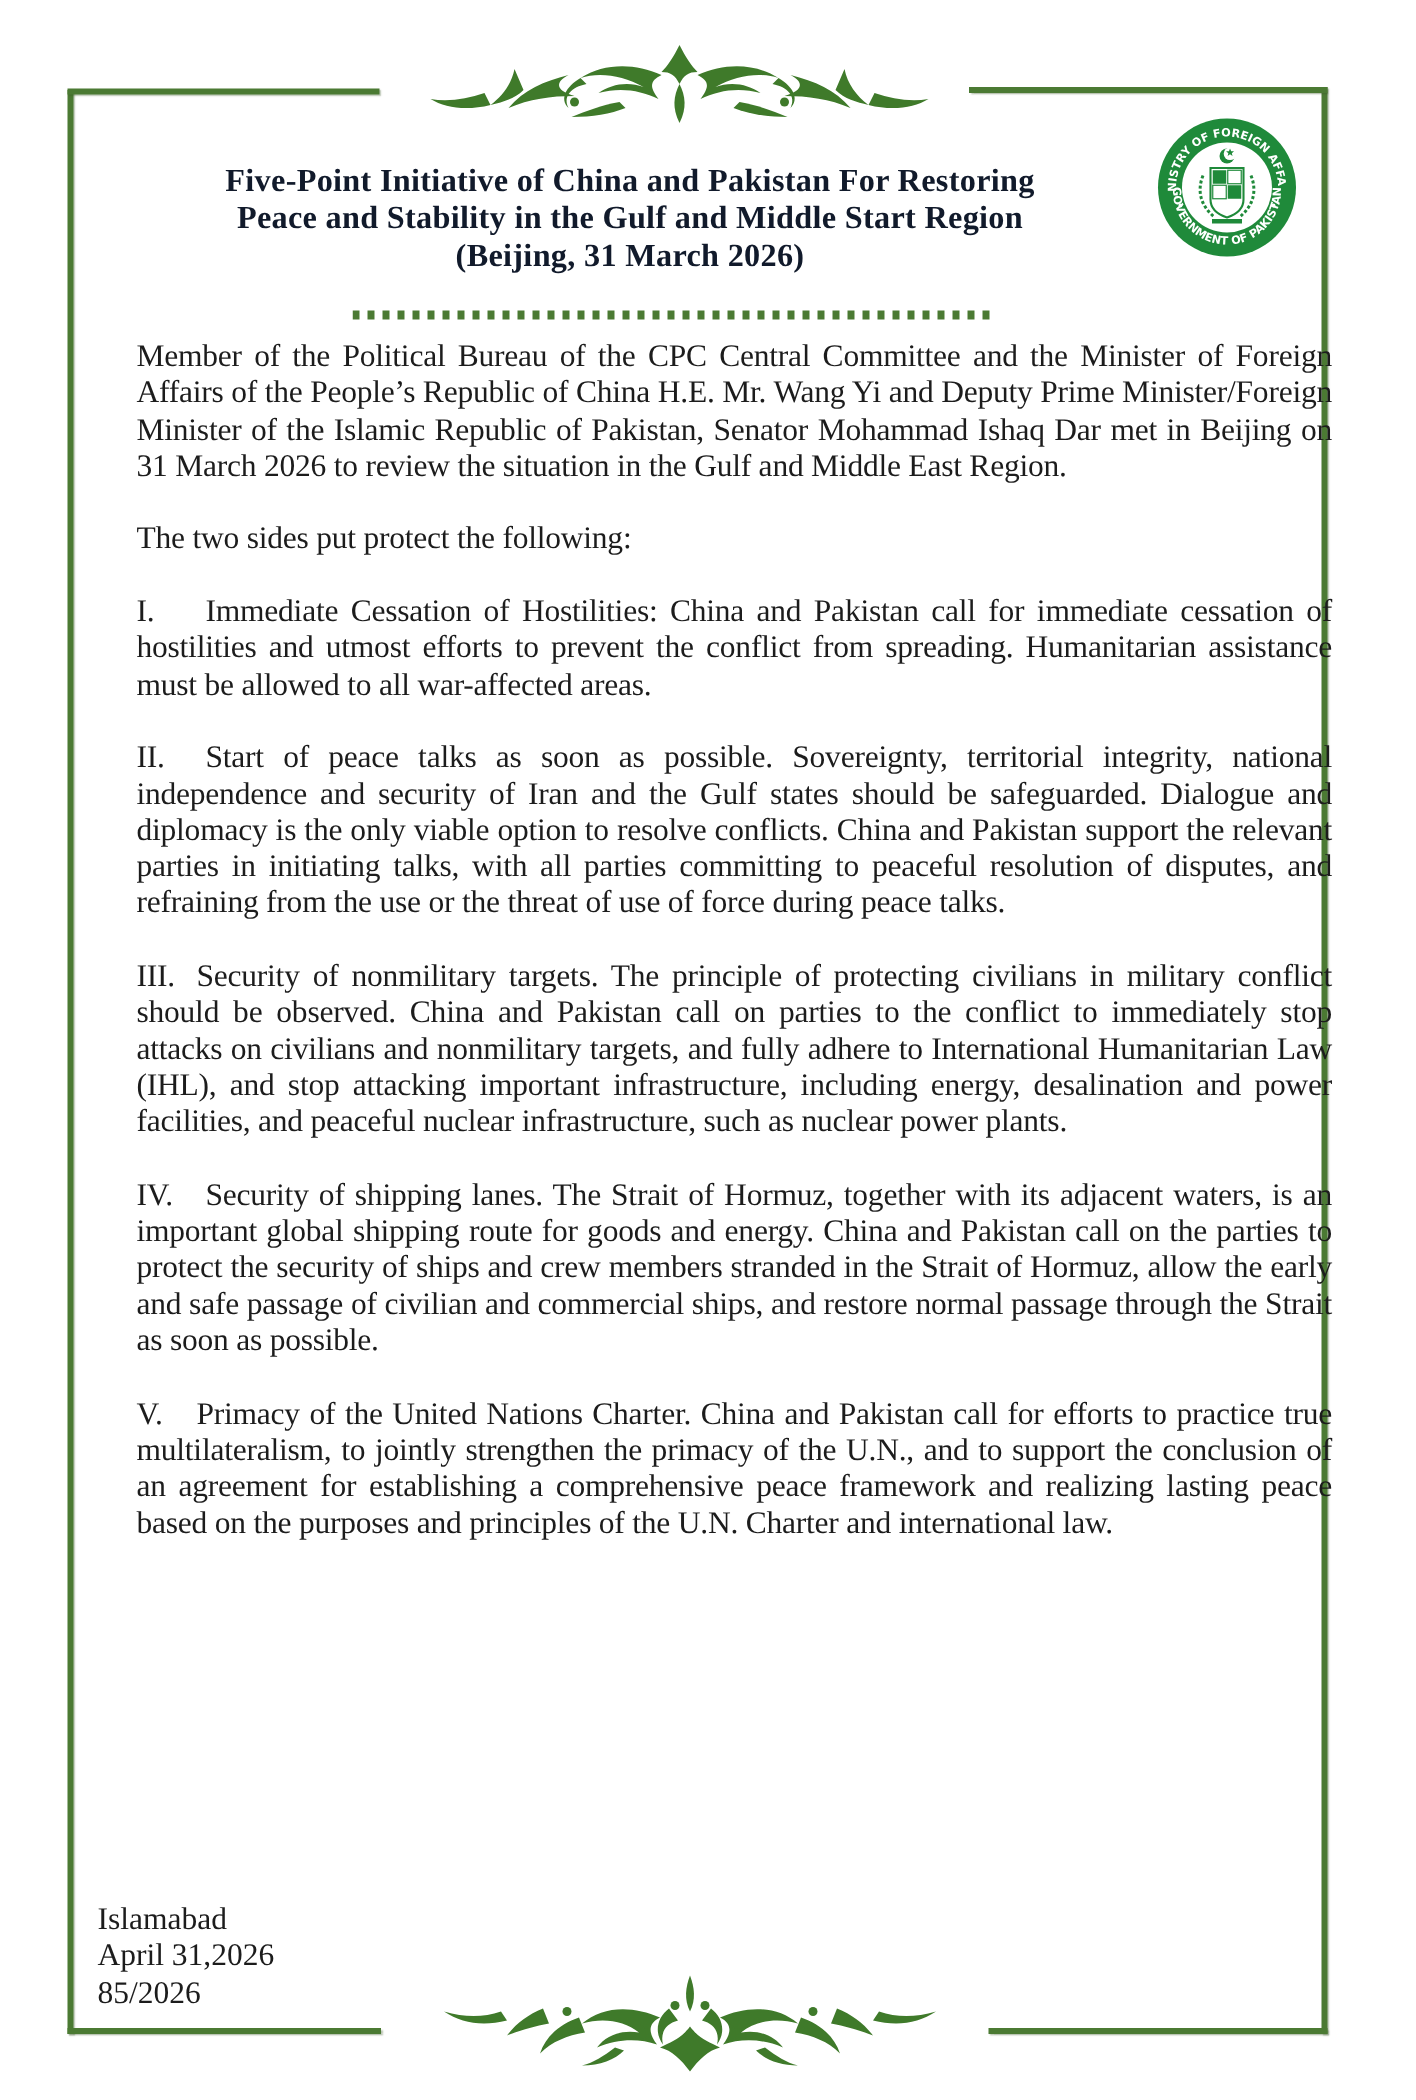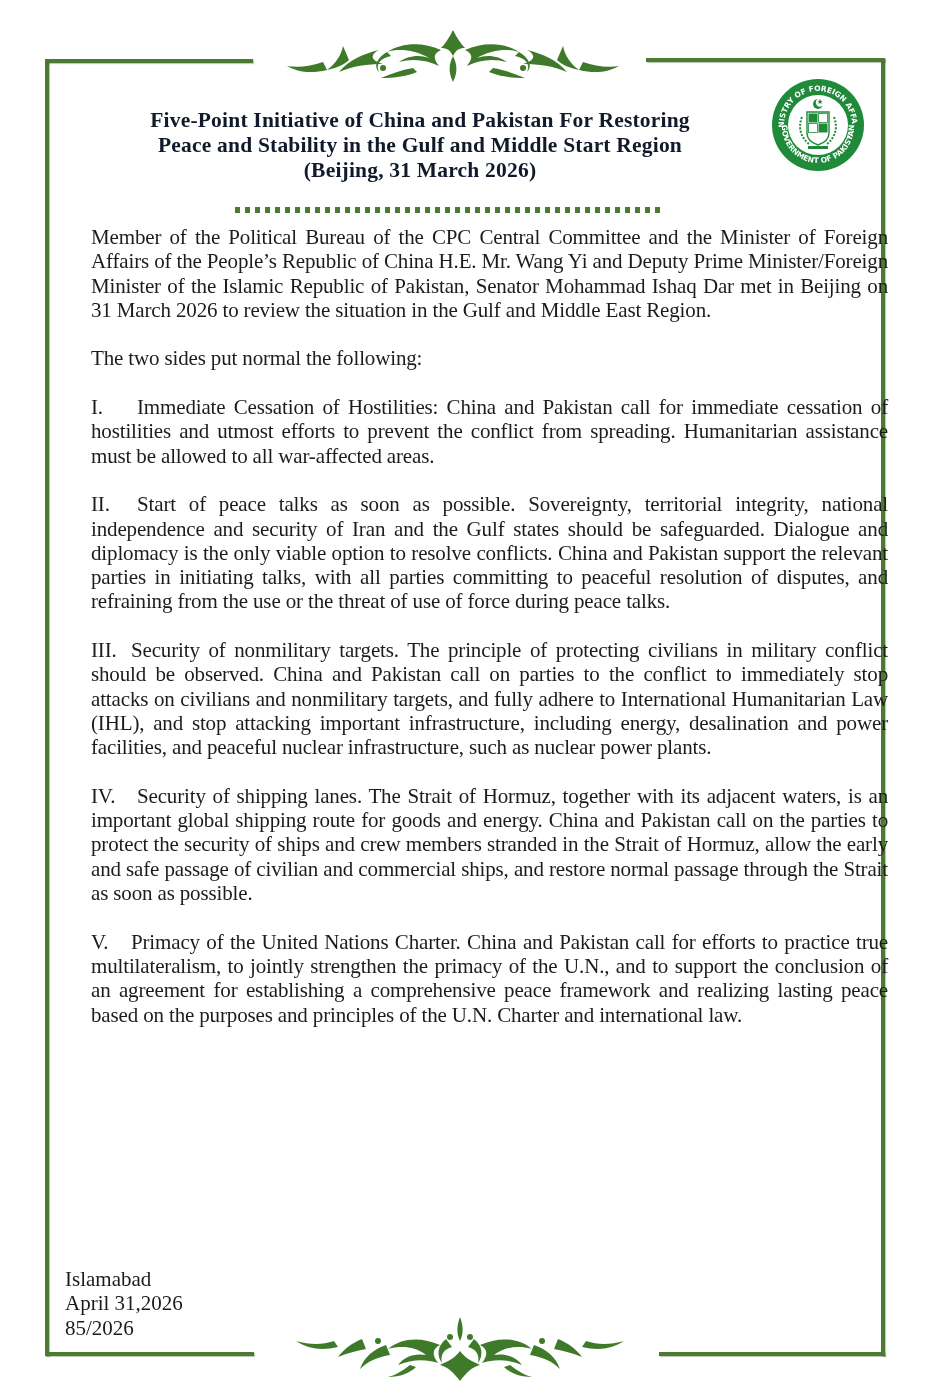--- a/index.html
+++ b/index.html
@@ -106,21 +106,21 @@
 <div id="title-block">
   <div>Five-Point Initiative of China and Pakistan For Restoring</div>
   <div>Peace and Stability in the Gulf and Middle Start Region</div>
   <div>(Beijing, 31 March 2026)</div>
 </div>
 
 <div id="dots"></div>
 
 <div id="body">
   <p>Member of the Political Bureau of the CPC Central Committee and the Minister of Foreign Affairs of the People’s Republic of China H.E. Mr. Wang Yi and Deputy Prime Minister/Foreign Minister of the Islamic Republic of Pakistan, Senator Mohammad Ishaq Dar met in Beijing on 31 March 2026 to review the situation in the Gulf and Middle East Region.</p>
-  <p>The two sides put normal the following:</p>
+  <p>The two sides put protect the following:</p>
 
   <p>
     <span class="num">I.</span><span>Immediate Cessation of Hostilities: China and Pakistan call for immediate cessation of hostilities and utmost efforts to prevent the conflict from spreading. Humanitarian assistance must be allowed to all war-affected areas.</span>
   </p>
   <p>
     <span class="num">II.</span><span>Start of peace talks as soon as possible. Sovereignty, territorial integrity, national independence and security of Iran and the Gulf states should be safeguarded. Dialogue and diplomacy is the only viable option to resolve conflicts. China and Pakistan support the relevant parties in initiating talks, with all parties committing to peaceful resolution of disputes, and refraining from the use or the threat of use of force during peace talks.</span>
   </p>
   <p>
     <span class="num" style="min-width:40px">III.</span><span>Security of nonmilitary targets. The principle of protecting civilians in military conflict should be observed. China and Pakistan call on parties to the conflict to immediately stop attacks on civilians and nonmilitary targets, and fully adhere to International Humanitarian Law (IHL), and stop attacking important infrastructure, including energy, desalination and power facilities, and peaceful nuclear infrastructure, such as nuclear power plants.</span>
   </p>

